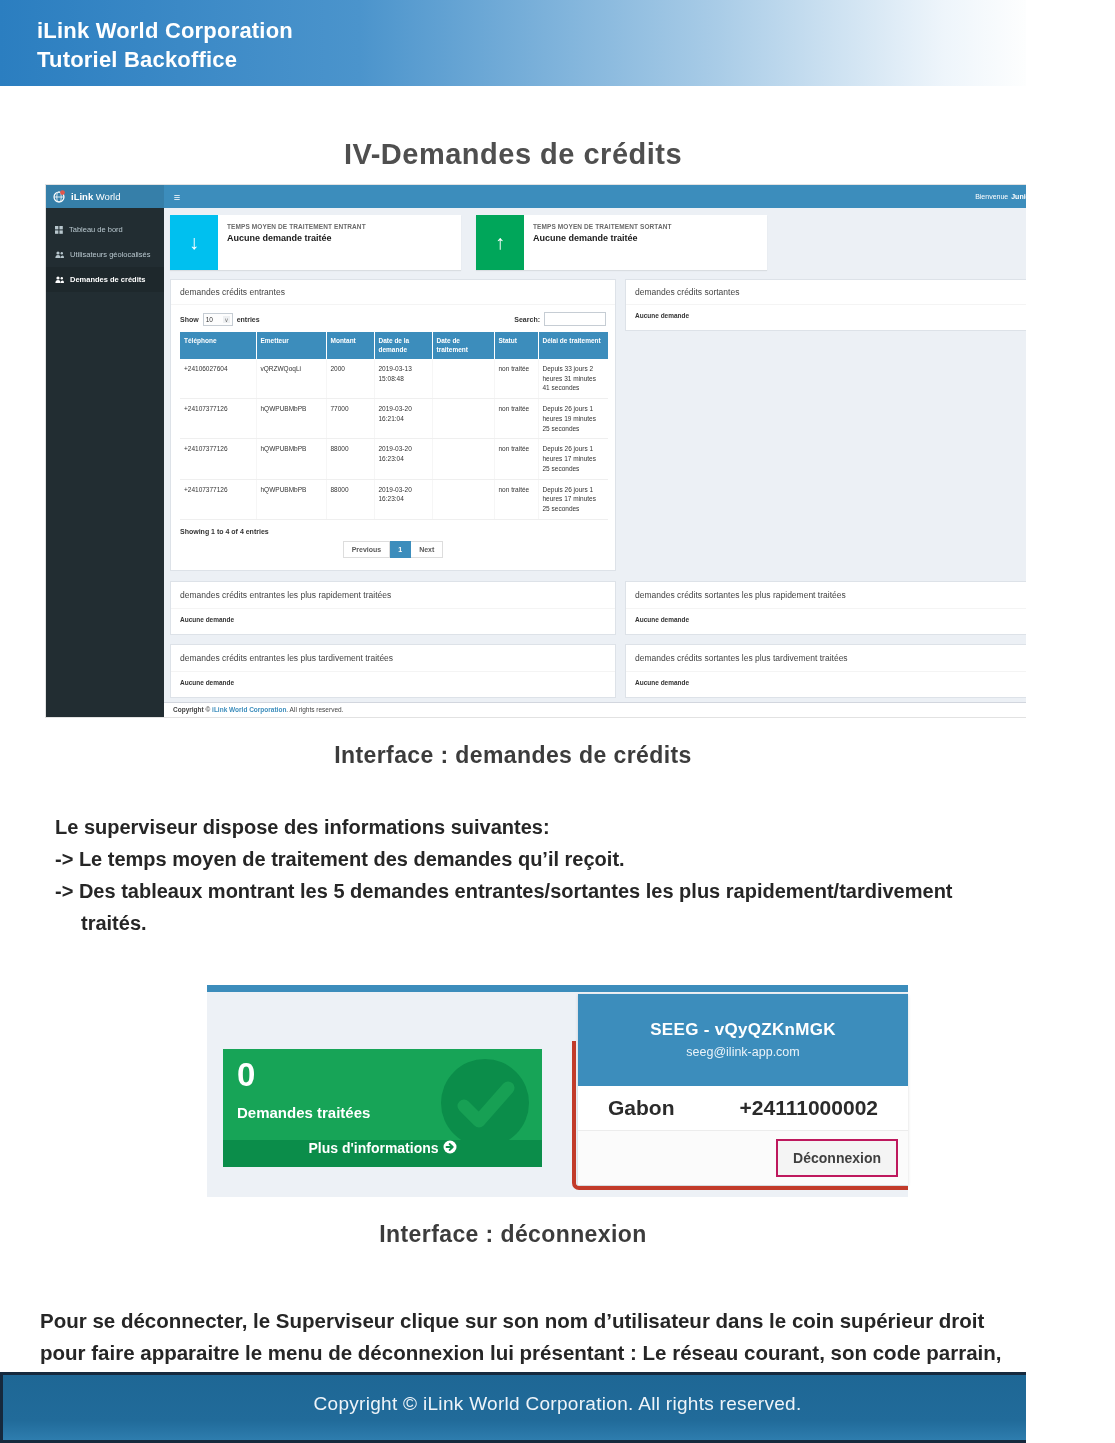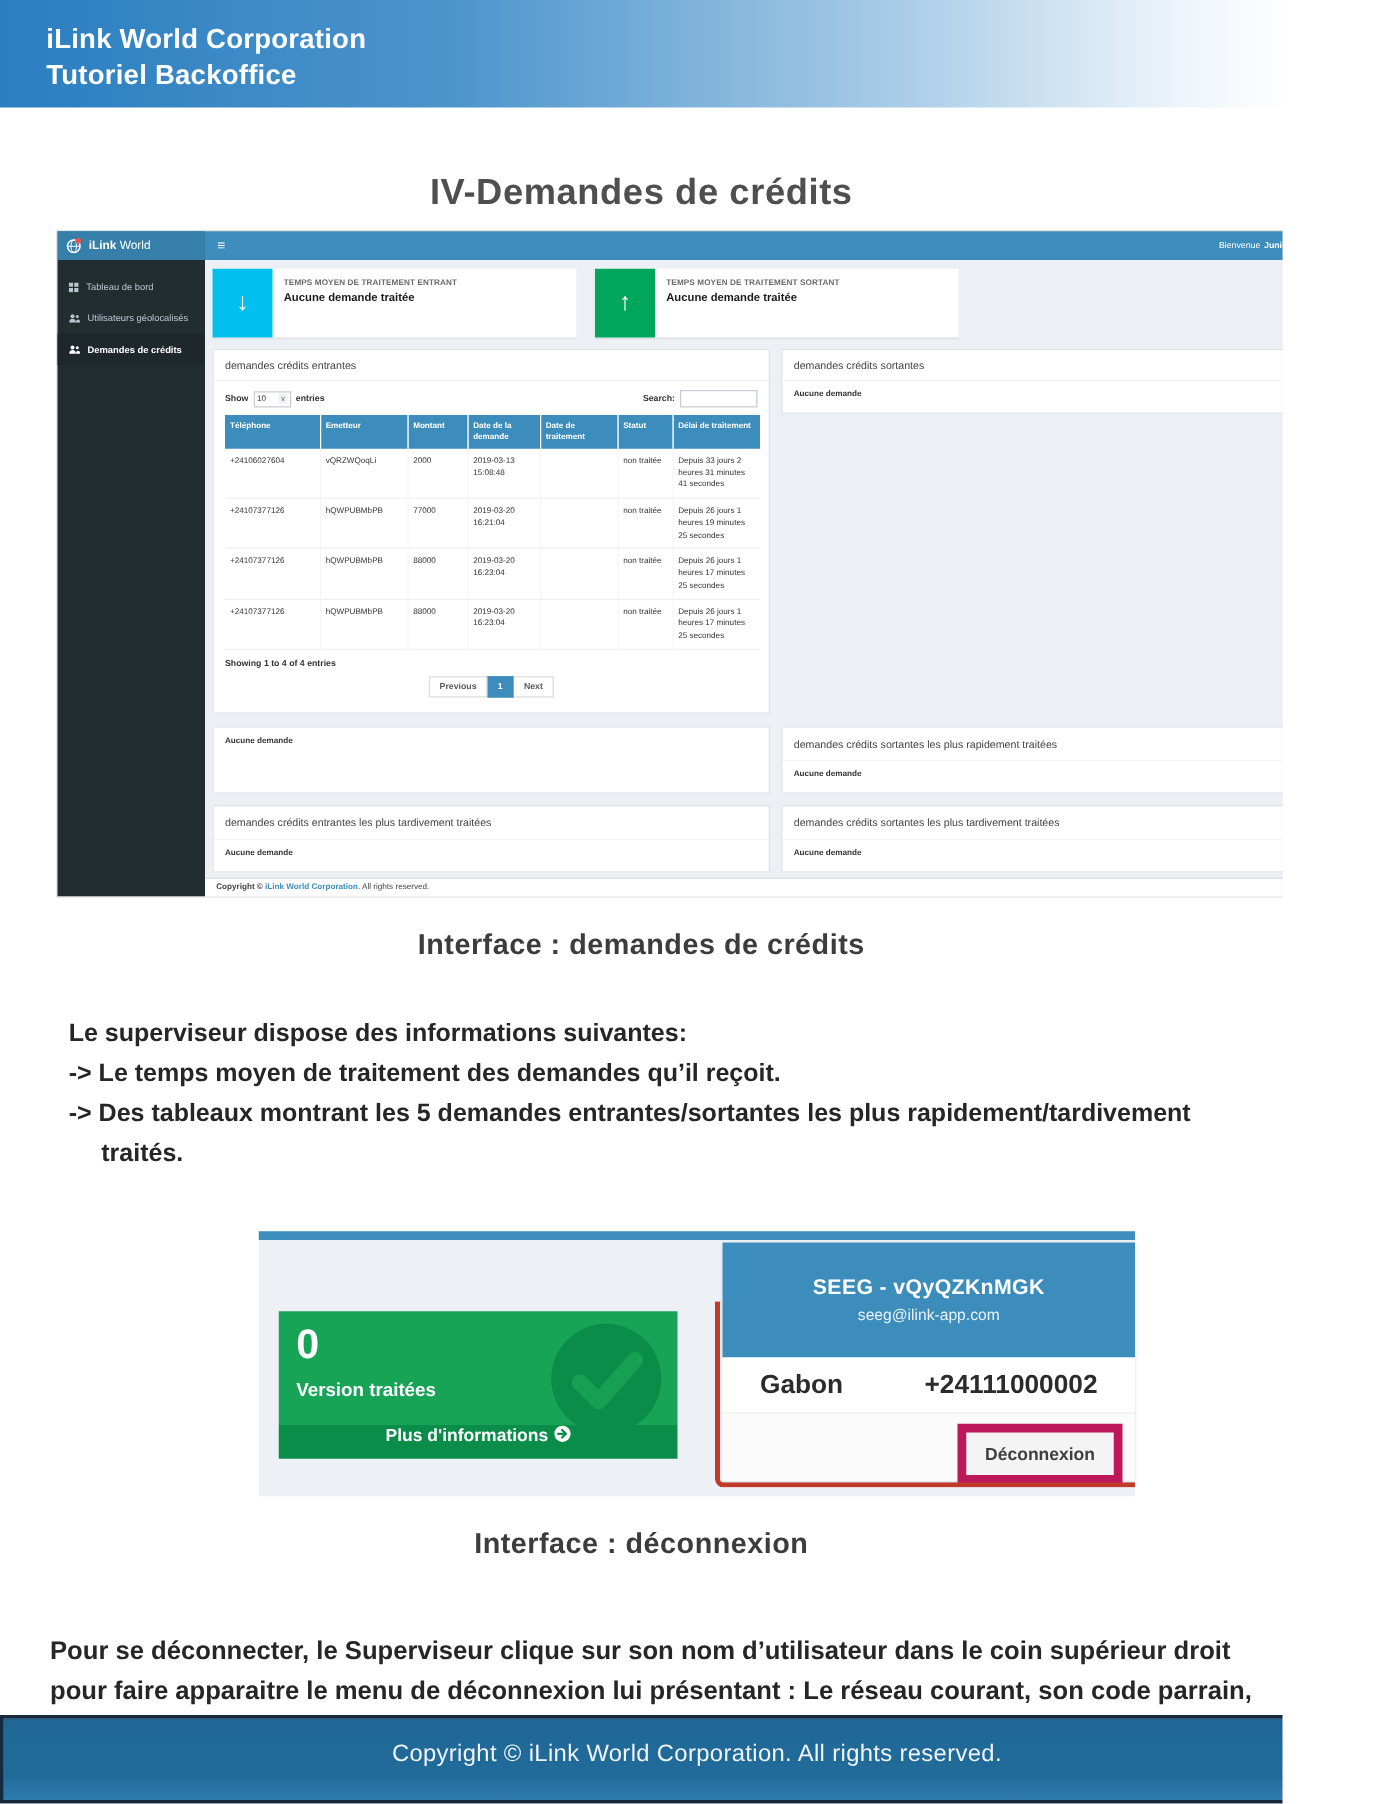--- a/index.html
+++ b/index.html
@@ -92,21 +92,21 @@
   .sb-check { position:absolute; right:12px; top:9px; }
   .sb-footer { position:absolute; left:16px; top:155px; width:319px; height:27px; background:#0b8d4a; display:flex; align-items:flex-start; justify-content:center; gap:4px; color:#fff; font-size:14px; font-weight:bold; }
 
   .dropdown { position:absolute; left:371px; top:9px; width:330px; background:#fff; box-shadow:0 1px 3px rgba(0,0,0,.15); }
   .dd-head { height:92px; background:#3c8dbc; color:#fff; display:flex; flex-direction:column; align-items:center; justify-content:center; }
   .dd-title { font-size:17px; font-weight:bold; letter-spacing:.3px; }
   .dd-email { font-size:12.5px; margin-top:5px; color:#eaf3f9; }
   .dd-row { height:45px; background:#fff; display:flex; align-items:center; justify-content:space-between; padding:0 30px; border-bottom:1px solid #ececec; }
   .dd-country, .dd-phone { font-size:21px; font-weight:bold; color:#2b2b2b; }
   .dd-foot { height:54px; background:#fbfbfb; position:relative; }
-  .dd-btn { position:absolute; right:10px; top:8px; background:#f4f4f4; border:7px solid #be185d; color:#3f3f3f; font-size:14px; font-weight:bold; padding:9px 15px; }
+  .dd-btn { position:absolute; right:10px; top:8px; background:#f4f4f4; border:2px solid #be185d; color:#3f3f3f; font-size:14px; font-weight:bold; padding:9px 15px; }
   .red-bracket { position:absolute; left:365px; top:56px; width:336px; height:149px; border-left:4px solid #c23b2a; border-bottom:4px solid #c23b2a; border-bottom-left-radius:7px; pointer-events:none; }
 
   
   .closing { margin:57px 40px 0; width:995px; font-size:20.5px; font-weight:bold; color:#262626; line-height:1.55; }
   .doc-footer { position:absolute; left:0; bottom:0; width:1115px; height:71px; border:3px solid #16293d;
     background:linear-gradient(180deg,#1e6795 0%,#216b9a 70%,#2e7dae 100%);
     display:flex; align-items:center; justify-content:center; padding-bottom:8px; }
   .doc-footer .f-text { color:#eef4f9; font-size:19px; letter-spacing:.3px; }
 </style>
 </head>
@@ -268,20 +268,21 @@
             </div>
 
             <div class="panel panel-sortantes">
               <div class="panel-head">demandes crédits sortantes</div>
               <div class="panel-empty">Aucune demande</div>
             </div>
           </div>
 
           <div class="mini-grid">
             <div class="panel mini-panel">
+              <div class="panel-head">demandes crédits entrantes les plus rapidement traitées</div>
               <div class="panel-empty">Aucune demande</div>
             </div>
             <div class="panel mini-panel">
               <div class="panel-head">demandes crédits sortantes les plus rapidement traitées</div>
               <div class="panel-empty">Aucune demande</div>
             </div>
             <div class="panel mini-panel">
               <div class="panel-head">demandes crédits entrantes les plus tardivement traitées</div>
               <div class="panel-empty">Aucune demande</div>
             </div>
@@ -309,21 +310,21 @@
     <div class="bullet">-&gt; Le temps moyen de traitement des demandes qu’il reçoit.</div>
     <div class="bullet">-&gt; Des tableaux montrant les 5 demandes entrantes/sortantes les plus rapidement/tardivement traités.</div>
   </div>
 
   <div class="shot2">
     <div class="shot2-topbar"></div>
 
     <div class="smallbox">
       <div class="sb-body">
         <div class="sb-value">0</div>
-        <div class="sb-label">Version traitées</div>
+        <div class="sb-label">Demandes traitées</div>
         <svg class="sb-check" width="90" height="90" viewBox="0 0 90 90">
           <circle cx="45" cy="45" r="44" fill="#0b8d4a"></circle>
           <path d="M24 48 L39 63 L68 30" fill="none" stroke="#17a054" stroke-width="13" stroke-linecap="round" stroke-linejoin="round"></path>
         </svg>
       </div>
     </div>
     <div class="sb-footer">
       <span>Plus d'informations</span>
       <svg width="14" height="14" viewBox="0 0 14 14">
         <circle cx="7" cy="7" r="6.5" fill="#ffffff"></circle>

